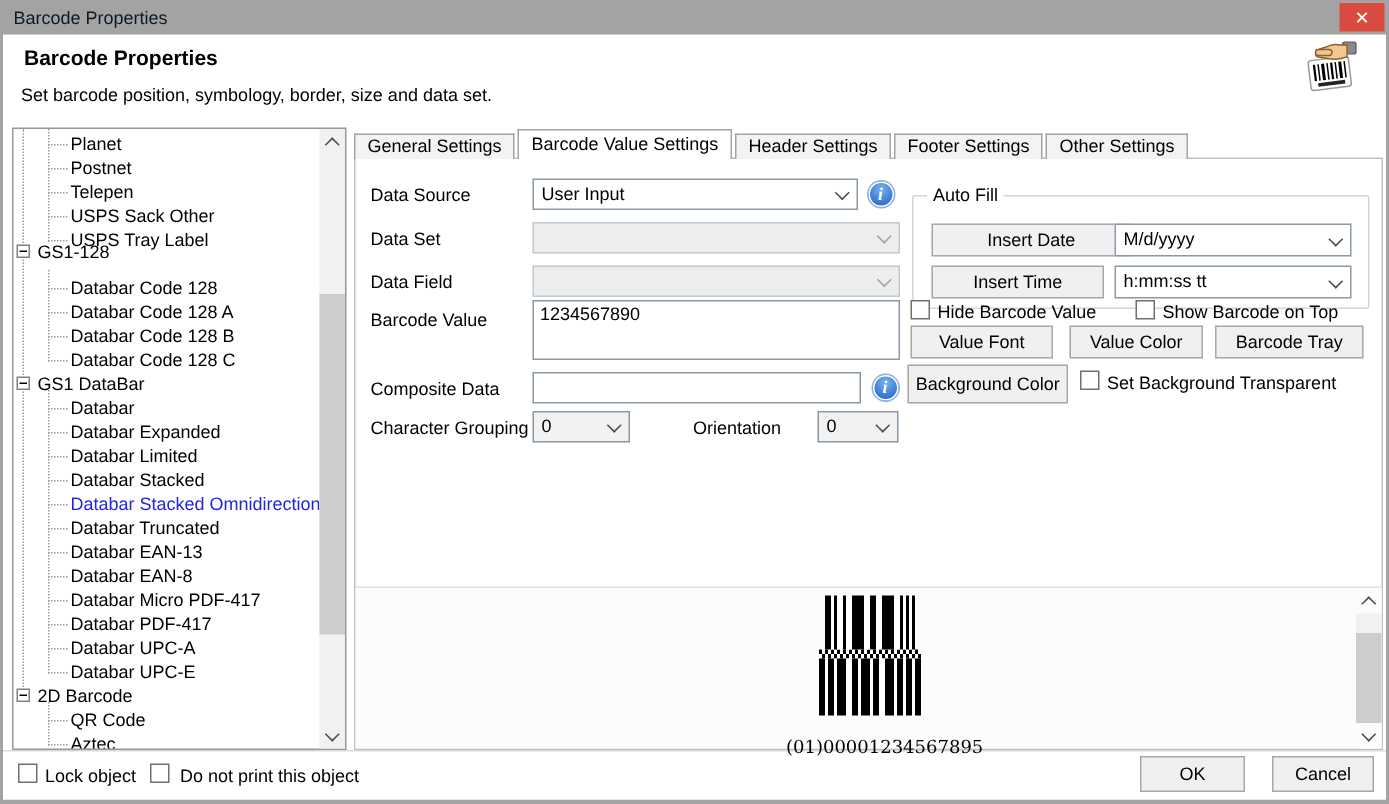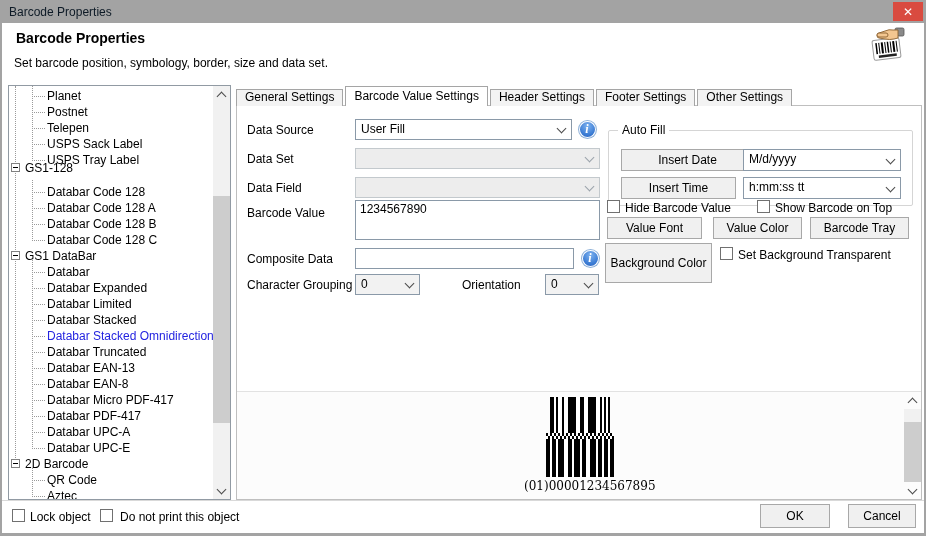--- a/index.html
+++ b/index.html
@@ -77,21 +77,21 @@
   .preview{position:absolute;left:0;right:0;top:285px;bottom:0;background:#fcfcfc;
     border-top:1px solid #e2e2e2;}
   .bc{position:absolute;left:287px;top:5px;width:112px;text-align:center;}
   .bc-row{display:flex;margin:0 auto;}
   .bc-row.top{width:60px;height:36px;}
   .bc-row.bot{width:68px;height:38px;}
   .bc-mod{width:2px;height:100%;}
   .bc-sep{width:68px;height:6px;margin:0 auto;}
   .bc-sep div{height:3px;background-image:repeating-linear-gradient(90deg,#000 0 2px,#fff 2px 4px);}
   .bc-sep div:last-child{background-position-x:2px;}
-  .bc-text{margin-top:2px;font-family:"DejaVu Serif",serif;font-size:12px;letter-spacing:0;text-align:center;}
+  .bc-text{margin-top:14px;font-family:"DejaVu Serif",serif;font-size:12px;letter-spacing:0;text-align:center;}
 
   
   .footer{position:absolute;left:0;right:0;top:477px;bottom:0;background:#fff;border-top:1px solid #d9d9d9;}
   .cb-label{position:absolute;white-space:nowrap;}
 </style>
 </head>
 <body>
 
 <div class="window">
   <div class="titlebar">
@@ -138,21 +138,21 @@
           <div class="trow" style="top: 18px;">
             <span class="tconn"></span>
             <span class="tlabel lv2">Postnet</span>
           </div>
           <div class="trow" style="top: 34px;">
             <span class="tconn"></span>
             <span class="tlabel lv2">Telepen</span>
           </div>
           <div class="trow" style="top: 50px;">
             <span class="tconn"></span>
-            <span class="tlabel lv2">USPS Sack Label</span>
+            <span class="tlabel lv2">USPS Sack Other</span>
           </div>
           <div class="trow" style="top: 66px;">
             <span class="tconn"></span>
             <span class="tlabel lv2">USPS Tray Label</span>
           </div>
           <div class="trow" style="top: 74px; text-align: center;">
             <span class="tbox"></span>
             <span class="tlabel lv1">GS1-128</span>
           </div>
           <div class="trow" style="top: 98px;">
@@ -251,21 +251,21 @@
         <div class="tab">General Settings</div>
         <div class="tab active">Barcode Value Settings</div>
         <div class="tab">Header Settings</div>
         <div class="tab">Footer Settings</div>
         <div class="tab">Other Settings</div>
       </div>
 
     <div class="page">
       <div class="flabel" style="left:10px;top:17px">Data Source</div>
       <div class="combo" style="left:118px;top:13px;width:217px">
-        <span>User Fill</span><span class="chev down"></span>
+        <span>User Input</span><span class="chev down"></span>
       </div>
       <div class="info-btn" style="left:340px;top:13px">
           <div class="info-circle">i</div>
         </div>
 
       <div class="flabel" style="left:10px;top:46px">Data Set</div>
       <div class="combo disabled" style="left:118px;top:42px;width:245px">
         <span></span><span class="chev down"></span>
       </div>
 
@@ -306,21 +306,21 @@
 
       <span class="cb" style="left:370px;top:94px"></span>
       <div class="flabel" style="left:388px;top:95px">Hide Barcode Value</div>
       <span class="cb" style="left:520px;top:94px"></span>
       <div class="flabel" style="left:538px;top:95px">Show Barcode on Top</div>
 
       <div class="btn" style="left:370px;top:111px;width:95px;height:22px">Value Font</div>
       <div class="btn" style="left:476px;top:111px;width:89px;height:22px">Value Color</div>
       <div class="btn" style="left:573px;top:111px;width:99px;height:22px">Barcode Tray</div>
 
-      <div class="btn" style="left:368px;top:137px;width:107px;height:40px">Background Color</div>
+      <div class="btn" style="left:368px;top:137px;width:107px;height:26px">Background Color</div>
       <span class="cb" style="left:483px;top:141px"></span>
       <div class="flabel" style="left:501px;top:142px">Set Background Transparent</div>
 
       <div class="preview">
         <div class="bc">
           <div class="bc-row top" id="bcTop">
               <div class="bc-mod" style="background: rgb(0, 0, 0);"></div>
               <div class="bc-mod" style="background: rgb(0, 0, 0);"></div>
               <div class="bc-mod" style="background: rgb(255, 255, 255);"></div>
               <div class="bc-mod" style="background: rgb(0, 0, 0);"></div>

